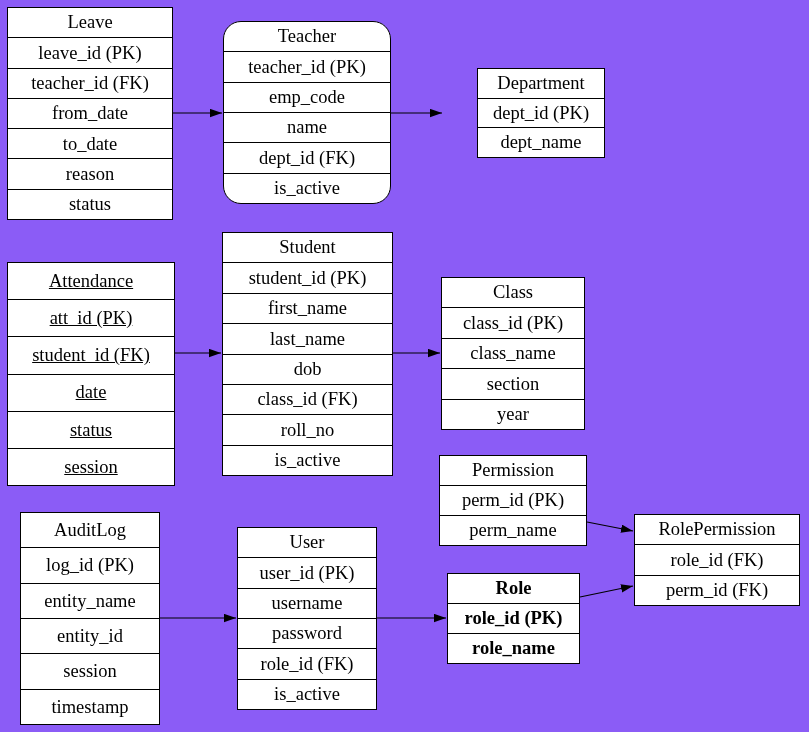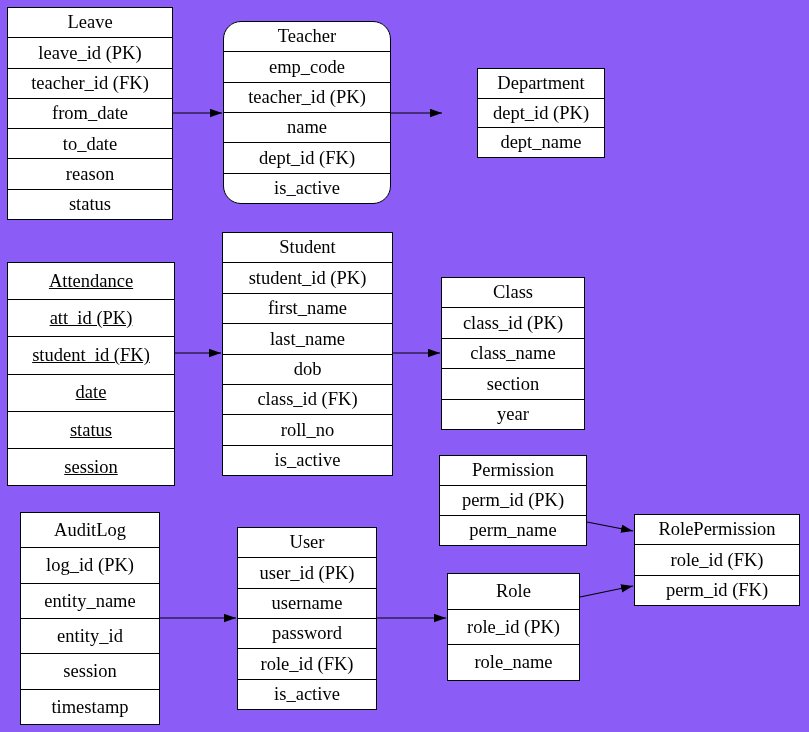--- a/index.html
+++ b/index.html
@@ -77,22 +77,22 @@
     <div class="row">leave_id (PK)</div>
     <div class="row">teacher_id (FK)</div>
     <div class="row">from_date</div>
     <div class="row">to_date</div>
     <div class="row">reason</div>
     <div class="row">status</div>
   </div>
 
   <div class="tbl" style="left:223px; top:21px; width:168px; height:183px;border-radius:18px;">
     <div class="row">Teacher</div>
+    <div class="row">teacher_id (PK)</div>
     <div class="row">emp_code</div>
-    <div class="row">teacher_id (PK)</div>
     <div class="row">name</div>
     <div class="row">dept_id (FK)</div>
     <div class="row">is_active</div>
   </div>
 
   <div class="tbl" style="left:443px; top:68px; width:128px; height:90px;margin-left:34px;">
     <div class="row">Department</div>
     <div class="row">dept_id (PK)</div>
     <div class="row">dept_name</div>
   </div>
@@ -142,21 +142,21 @@
     <div class="row">role_id (FK)</div>
     <div class="row">is_active</div>
   </div>
 
   <div class="tbl" style="left:439px; top:455px; width:148px; height:91px;">
     <div class="row">Permission</div>
     <div class="row">perm_id (PK)</div>
     <div class="row">perm_name</div>
   </div>
 
-  <div class="tbl" style="left:447px; top:573px; width:133px; height:108px;">
+  <div class="tbl" style="left:447px; top:573px; width:133px; height:91px;font-weight:bold;">
     <div class="row">Role</div>
     <div class="row">role_id (PK)</div>
     <div class="row">role_name</div>
   </div>
 
   <div class="tbl" style="left:634px; top:514px; width:166px; height:92px;">
     <div class="row">RolePermission</div>
     <div class="row">role_id (FK)</div>
     <div class="row">perm_id (FK)</div>
   </div>

